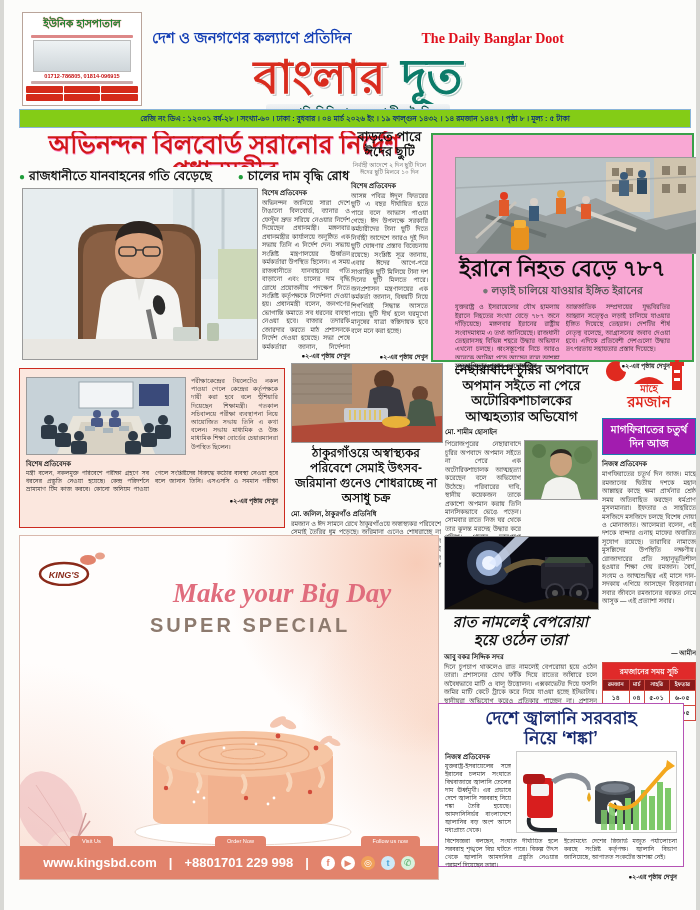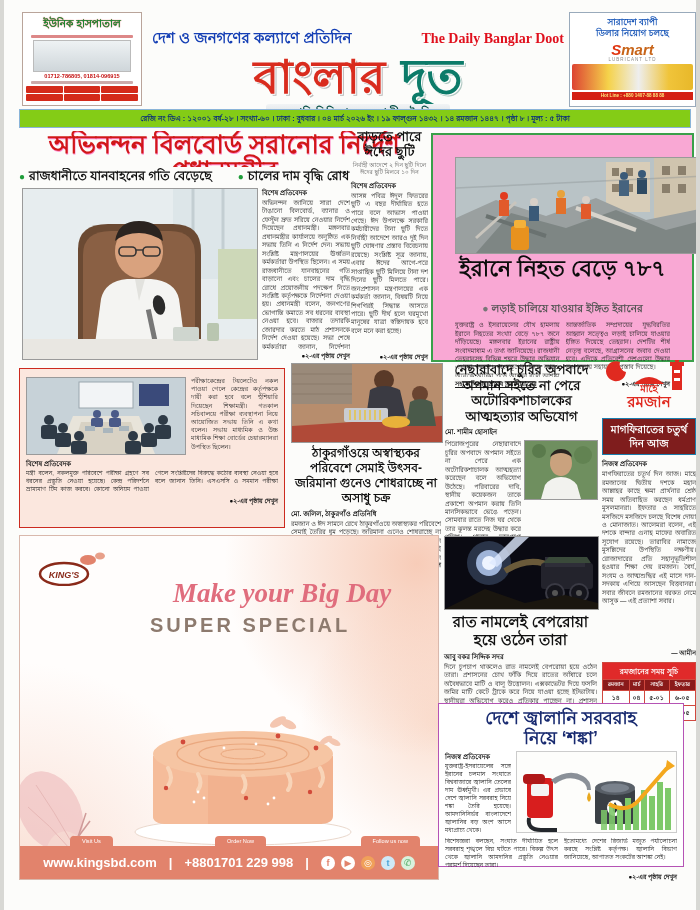--- a/index.html
+++ b/index.html
@@ -45,34 +45,34 @@
   .lead-bullets{display:flex;gap:26px;font-size:12.5px;font-weight:bold;color:#111;align-items:center;}
   .lead-bullets .b::before{content:"●";color:#1f9d3a;margin-right:4px;font-size:10px;}
 
   
   .eid-h{font-size:13px;font-weight:bold;text-align:center;line-height:1.15;color:#111;}
   .eid-deck{font-size:5.9px;color:#555;text-align:center;line-height:1.25;margin-top:2px;}
 
   
   .iran-box{border:2px solid #3aa04a;background:#f9a8d4;padding:22px;box-sizing:border-box;}
   .iran-h{font-size:22px;font-weight:bold;text-align:center;color:#0d0d0d;line-height:1.1;margin-top:3px;}
-  .iran-sub{font-size:10.5px;font-weight:bold;color:#555;text-align:center;margin-top:20px;}
+  .iran-sub{font-size:10.5px;font-weight:bold;color:#555;text-align:center;margin-top:2px;}
   .iran-sub::before{content:"● ";color:#777;}
   .cols2{column-count:2;column-gap:6px;}
   .bold-u{font-size:6.4px;font-weight:bold;text-decoration:underline;}
 
   
   .exam-box{background:#fbe7de;border:1.5px solid #cc2a1f;box-sizing:border-box;padding:4px 6px;}
   .exam-h{font-size:14px;font-weight:bold;color:#15151f;text-align:center;line-height:1.2;}
 
   .story-h-md{font-size:12px;font-weight:bold;color:#111;text-align:center;line-height:1.25;}
   .story-h-lg{font-size:15px;font-weight:bold;color:#111;text-align:center;line-height:1.2;}
 
   
-  .blue-box{background:#7f1d1d;color:#fff;font-weight:bold;font-size:10.5px;text-align:center;
+  .blue-box{background:#a21caf;color:#fff;font-weight:bold;font-size:10.5px;text-align:center;
             padding:4px 2px;line-height:1.3;border:1px solid #1b7fae;}
   .sign{font-size:6.4px;font-weight:bold;text-align:right;}
   .rtable{width:100%;border-collapse:collapse;margin-top:3px;}
   .rtable .title{background:#e02a2a;color:#fff;font-size:7.6px;font-weight:bold;text-align:center;padding:1.5px 0;}
   .rtable th{background:#8a1a1a;color:#fff;font-size:5.4px;padding:1px 0;border:1px solid #d0483f;}
   .rtable td{font-size:6.4px;font-weight:bold;text-align:center;border:1px solid #d0483f;padding:1.5px 0;background:#fff;}
 
   
   .kings{border:1px solid #d9b8ac;background:
       radial-gradient(circle at 95% 8%, rgba(243,178,148,.65), rgba(243,178,148,0) 38%),
@@ -128,30 +128,20 @@
       <span class="t1">বাংলার</span>
       <span class="t2">দূত</span>
     </div>
     <div class="subtitle-bar" style="margin-top:3px;">
       <span class="rule"></span>
       <span class="subtitle-text">সরকারি মিডিয়াভুক্ত জাতীয় দৈনিক</span>
       <span class="rule"></span>
     </div>
   </div>
 
-  <div class="abs ad-box" style="left:565px;top:12px;width:125px;height:93px;border-color:#9ab;">
-    <div class="smart-line" style="margin-top:4px;">
-      <div>সারাদেশ ব্যাপী</div>
-      <div>ডিলার নিয়োগ চলছে</div>
-    </div>
-    <div class="smart-brand" style="margin-top:3px;"><span>S</span><i style="color:#c8651a;">mart</i></div>
-    <div class="smart-sub">LUBRICANT LTD</div>
-    <div class="smart-strip"></div>
-    <div class="smart-bar">Hot Line : +880 1407-88 88 88</div>
-  </div>
 
   <div class="abs dateline" style="left:15px;top:109px;width:670px;height:17px;">রেজি নং ডিএ : ১২০০১ বর্ষ-২৮ । সংখ্যা-৬০ । ঢাকা : বুধবার । ০৪ মার্চ ২০২৬ ইং । ১৯ ফাল্গুন ১৪৩২ । ১৪ রমজান ১৪৪৭ । পৃষ্ঠা ৮ । মূল্য : ৫ টাকা</div>
 
   <div class="abs lead-headline" style="left:15px;top:131px;width:410px;height:36px;overflow:hidden;">অভিনন্দন বিলবোর্ড সরানোর নির্দেশ প্রধানমন্ত্রীর</div>
   <div class="abs lead-bullets" style="left:15px;top:168px;width:405px;height:17px;overflow:hidden;">
     <span class="b">রাজধানীতে যানবাহনের গতি বেড়েছে</span>
     <span class="b">চালের দাম বৃদ্ধি রোধ</span>
   </div>
 
   <div class="abs photo" style="left:18px;top:188px;width:234px;height:170px;">
@@ -492,21 +482,21 @@
         <rect x="96" y="26" width="52" height="26" rx="3" fill="#23232c"></rect>
         <rect x="100" y="20" width="40" height="10" fill="#2e2e38"></rect>
         <path d="M98 26 L146 26 L142 20 L104 20 Z" fill="#3a4a3a"></path>
         <circle cx="110" cy="56" r="9" fill="#15151c" stroke="#3a3a44" stroke-width="2"></circle>
         <circle cx="134" cy="56" r="9" fill="#15151c" stroke="#3a3a44" stroke-width="2"></circle>
         <circle cx="110" cy="56" r="3" fill="#555"></circle>
           <circle cx="134" cy="56" r="3" fill="#555"></circle>
         <polygon points="0,72 40,52 80,66 120,58 153,66 153,72" fill="#1a160f"></polygon>
       </svg>
     </div>
-    <div class="story-h-lg" style="margin-top:3px;">রাত নামলেই বেপরোয়া হয়ে ওঠেন তারা</div>
+    <div class="story-h-lg" style="margin-top:3px;font-style:italic;">রাত নামলেই বেপরোয়া হয়ে ওঠেন তারা</div>
     <div class="byline" style="margin-top:2px;">আবু বকর সিদ্দিক সদর</div>
     <div class="body-text" style="height:48px;">দিনে চুপচাপ থাকলেও রাত নামলেই বেপরোয়া হয়ে ওঠেন তারা। প্রশাসনের চোখ ফাঁকি দিয়ে রাতের আঁধারে চলে অবৈধভাবে মাটি ও বালু উত্তোলন। এক্সকাভেটর দিয়ে ফসলি জমির মাটি কেটে ট্রাকে করে নিয়ে যাওয়া হচ্ছে ইটভাটায়। স্থানীয়রা অভিযোগ করেও প্রতিকার পাচ্ছেন না। প্রশাসন বলছে, অভিযান চালিয়ে জড়িতদের বিরুদ্ধে ব্যবস্থা নেওয়া হবে।</div>
     <div class="cont">●২-এর পৃষ্ঠায় দেখুন</div>
   </div>
 
   <div class="abs fuel-box" style="left:434px;top:703px;width:246px;height:164px;">
     <div class="fuel-h">
       <div>দেশে জ্বালানি সরবরাহ</div>
       <div>নিয়ে ‘শঙ্কা’</div>
     </div>

